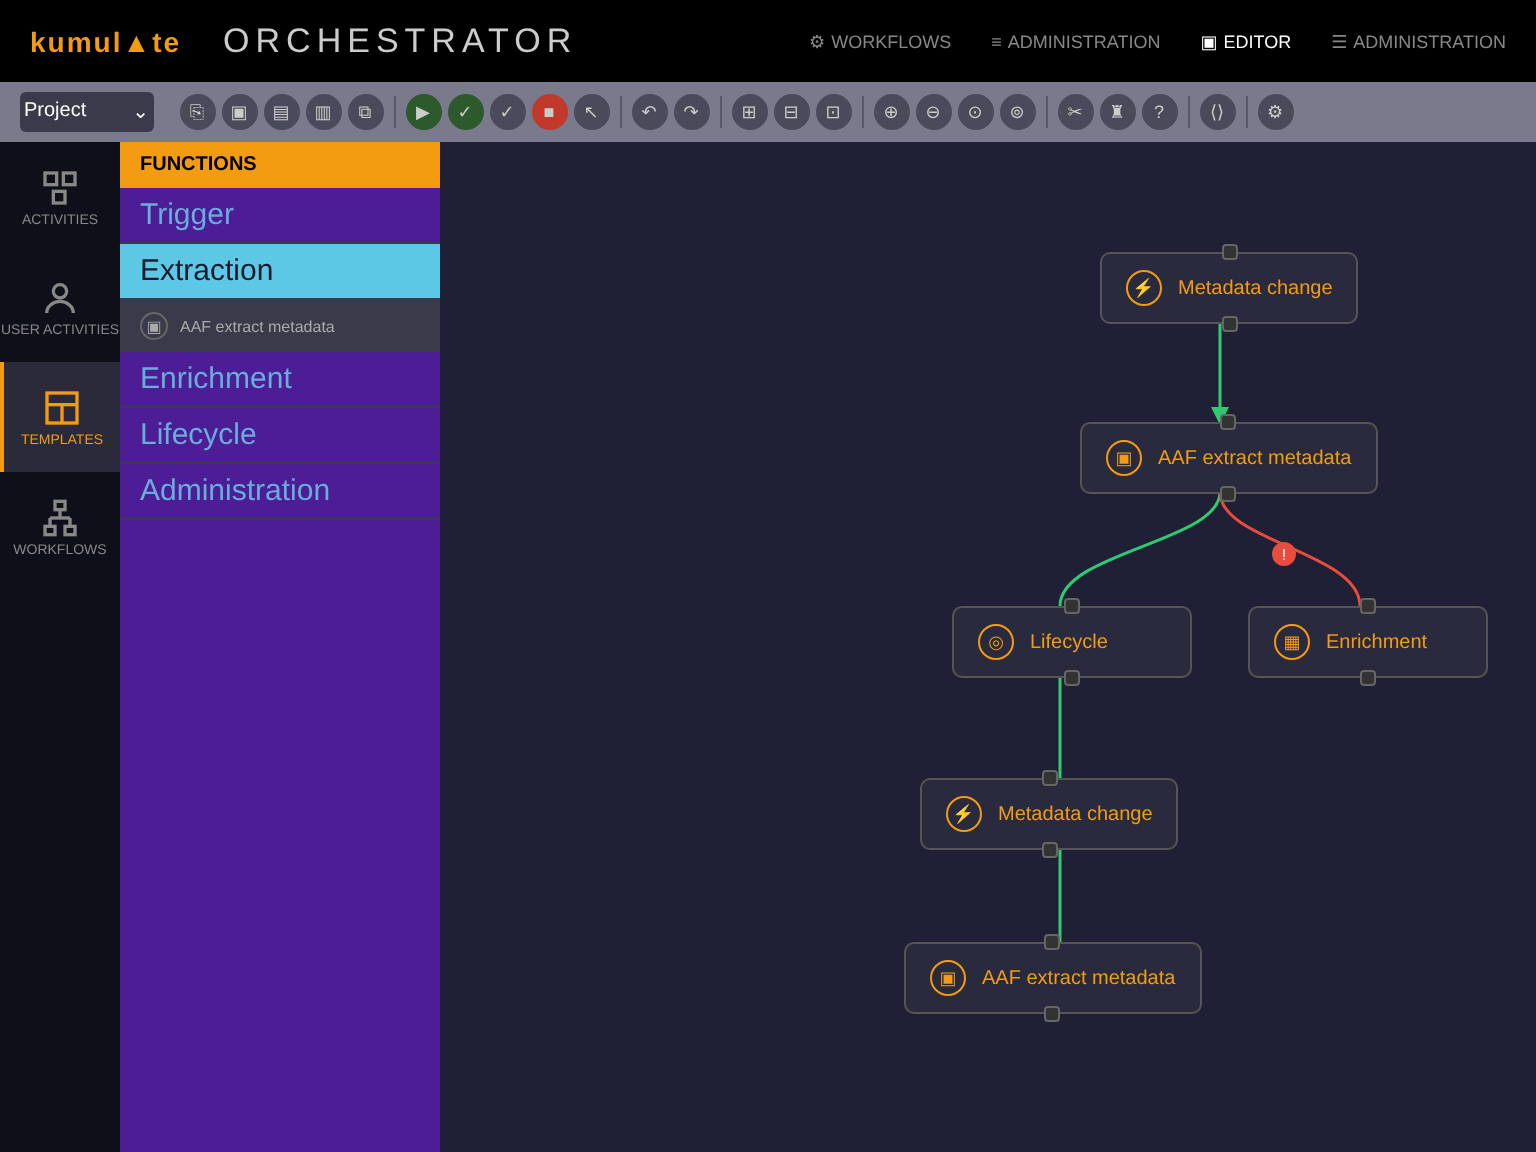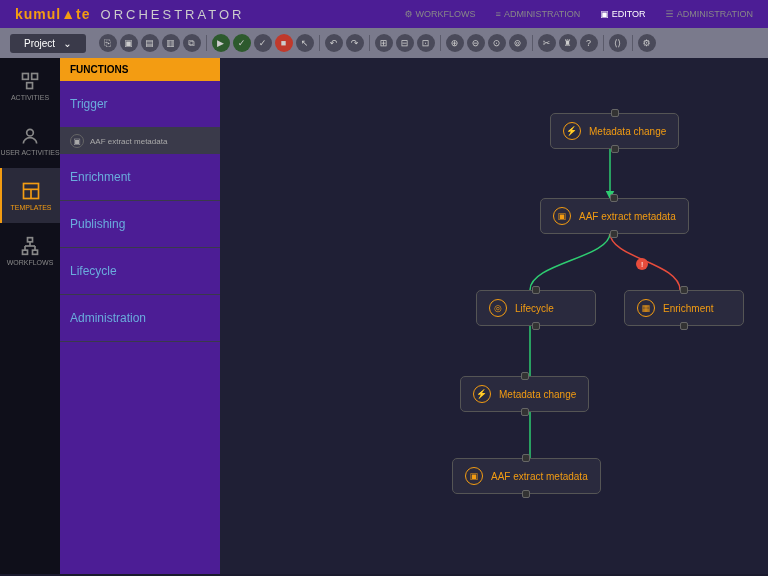--- a/index.html
+++ b/index.html
@@ -1,37 +1,37 @@
 <!DOCTYPE html>
 <html><head>
 <meta charset="utf-8">
 <style>
 *{box-sizing:border-box;margin:0;padding:0;font-family:Arial,sans-serif}
 body{width:768px;height:576px;background:#1a1a2e;overflow:hidden;position:relative}
-.header{height:28px;background:#4c1d95;display:flex;align-items:center;padding:0 15px}
+.header{height:41px;background:#000000;display:flex;align-items:center;padding:0 15px}
 .logo{color:#f39c12;font-size:14px;font-weight:bold;letter-spacing:1px}
 .logo .tri{color:#f39c12}
-.logo-sub{color:#ccc;font-size:13px;letter-spacing:3px;margin-left:10px;font-weight:300}
+.logo-sub{color:#ccc;font-size:17px;letter-spacing:3px;margin-left:21px;font-weight:300}
 .nav{margin-left:auto;display:flex;gap:20px}
 .nav-item{color:#888;font-size:9px;display:flex;align-items:center;gap:3px;cursor:pointer}
 .nav-item.active{color:#fff}
 .toolbar{height:30px;background:#7a7a8c;display:flex;align-items:center;padding:0 10px;gap:3px}
-.project-btn{background:#3a3a4a;color:#fff;font-size:10px;padding:4px 14px;border-radius:3px;display:flex;align-items:flex-start;gap:8px;cursor:pointer;margin-right:10px}
+.project-btn{background:#3a3a4a;color:#fff;font-size:10px;padding:4px 2px;border-radius:3px;display:flex;align-items:flex-start;gap:23px;cursor:pointer;margin-right:10px}
 .tbtn{width:18px;height:18px;border-radius:50%;background:#4a4a5a;display:flex;align-items:center;justify-content:center;cursor:pointer;font-size:9px;color:#ccc}
 .tbtn.g{background:#2d5a2d}
 .tbtn.r{background:#c0392b}
 .tsep{width:1px;height:16px;background:#5a5a6a;margin:0 2px}
 .main{display:flex;height:516px}
 .sidebar{width:60px;background:#0f0f1a;display:flex;flex-direction:column}
 .side-item{height:55px;display:flex;flex-direction:column;align-items:center;justify-content:center;color:#888;font-size:7px;cursor:pointer;gap:3px}
 .side-item.active{background:#2a2a3a;color:#f39c12;border-left:2px solid #f39c12}
 .side-icon{width:20px;height:20px}
 .panel{width:160px;background:#4c1d95;position:relative}
 .panel-header{background:#f39c12;color:#000;font-size:10px;font-weight:bold;padding:6px 10px}
-.panel-item{color:#6aacdd;font-size:12px;padding:16px 10px;cursor:pointer;border-bottom:1px solid #3a3a4a}
+.panel-item{color:#6aacdd;font-size:15px;padding:5px 10px;cursor:pointer;border-bottom:1px solid #3a3a4a}
 .panel-item.sel{background:#5dc8e6;color:#1a1a2e}
 .panel-sub{background:#3a3a4a;padding:6px 10px;display:flex;align-items:center;gap:6px;color:#aaa;font-size:8px}
 .panel-sub-icon{width:14px;height:14px;border-radius:50%;border:1px solid #666;display:flex;align-items:center;justify-content:center;font-size:8px}
 .collapse{position:absolute;right:-12px;top:250px;width:12px;height:40px;background:#aaa;display:flex;align-items:center;justify-content:center;cursor:pointer;font-size:8px;color:#333}
 .canvas{flex:1;background:#1f1f35;position:relative}
 .node{position:absolute;background:#2a2a3e;border:1px solid #555;border-radius:5px;display:flex;align-items:center;padding:8px 12px;gap:8px;min-width:120px}
 .node-icon{width:18px;height:18px;border-radius:50%;border:1.5px solid #f39c12;display:flex;align-items:center;justify-content:center;font-size:9px;color:#f39c12}
 .node-label{color:#f39c12;font-size:10px}
 .port{position:absolute;width:8px;height:8px;background:#333;border:1px solid #666;border-radius:2px;left:50%;transform:translateX(-50%)}
 .port.top{top:-5px}
@@ -140,26 +140,26 @@
           <line x1="18" y1="17" x2="18" y2="12"></line>
           <line x1="6" y1="12" x2="18" y2="12"></line>
         </svg>
       <span>WORKFLOWS</span>
     </div>
   </div>
 
   <div class="panel">
     <div class="panel-header">FUNCTIONS</div>
     <div class="panel-item">Trigger</div>
+    <div class="panel-item sel">Extraction</div>
     <div class="panel-sub">
       <span class="panel-sub-icon">▣</span>
       <span>AAF extract metadata</span>
     </div>
     <div class="panel-item">Enrichment</div>
-    <div class="panel-item">Publishing</div>
     <div class="panel-item">Lifecycle</div>
     <div class="panel-item">Administration</div>
     <div class="collapse">◂</div>
   </div>
 
   <div class="canvas">
     <svg class="wires">
       <path d="M390 90 L390 140" stroke="#2ecc71" stroke-width="1.5" fill="none" marker-end="url(#ah)"></path>
       <path d="M390 175 C390 200 310 205 310 232" stroke="#2ecc71" stroke-width="1.5" fill="none"></path>
       <path d="M390 175 C390 200 460 205 460 232" stroke="#e74c3c" stroke-width="1.5" fill="none"></path>

